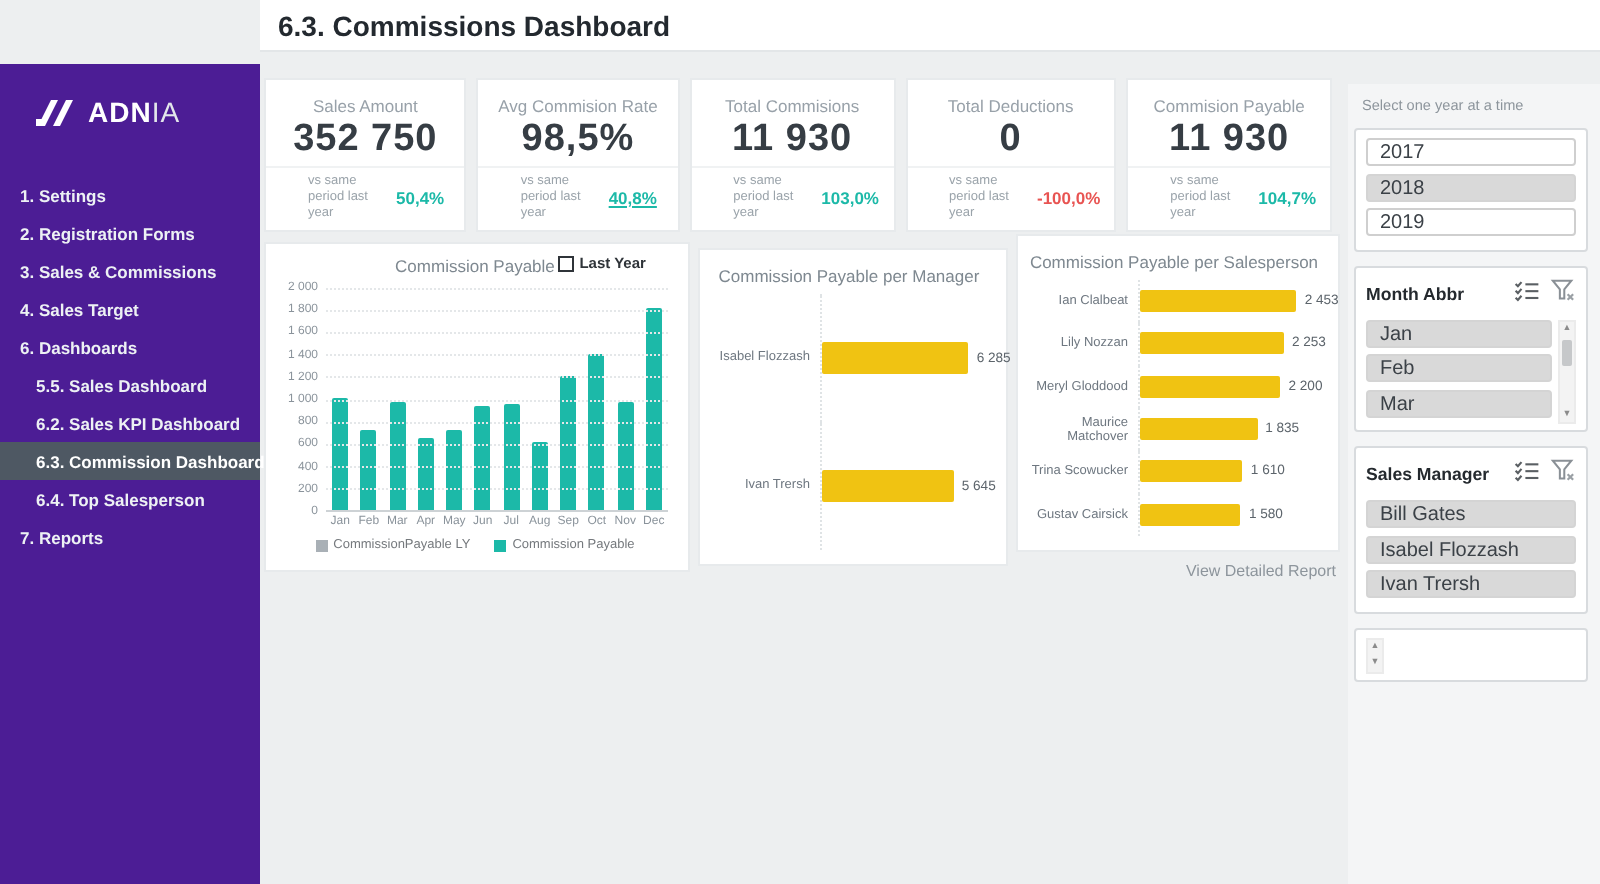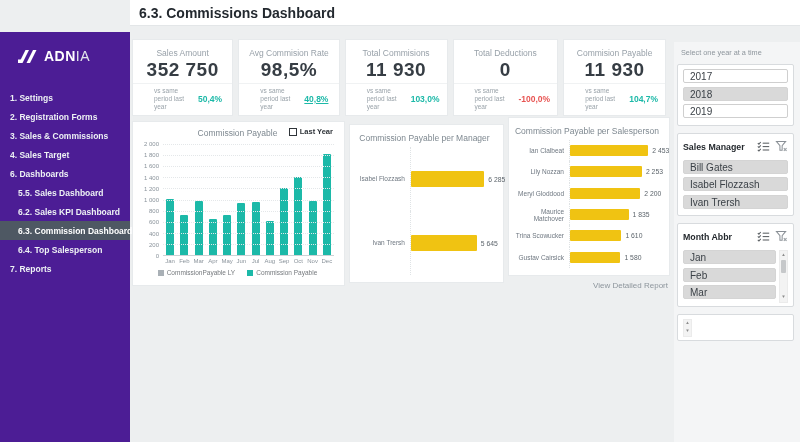--- a/index.html
+++ b/index.html
@@ -32,21 +32,21 @@
   .kpi-foot { border-top:1px solid #F0F2F3; display:flex; align-items:center; justify-content:flex-start; padding:3px 7px 4px 21px; }
   .kpi-period { font-size:6.5px; color:#9AA3AA; width:44px; line-height:1.25; }
   .kpi-change { font-size:8.5px; font-weight:700; }
 
   
   .charts-row { display:flex; gap:4px; margin-top:1px; align-items:center; }
   .card { background:#FFFFFF; border:1px solid #E7EAEC; }
   .chart-title { text-align:center; font-size:8.5px; font-weight:400; color:#7E8890; }
 
   .chart-col { width:220px; height:165px; padding:6px 6px 2px 4px; position:relative; }
-  .checkbox { position:absolute; top:5px; right:11px; display:flex; align-items:center; gap:3px; cursor:pointer; }
+  .checkbox { position:absolute; top:5px; right:21px; display:flex; align-items:center; gap:3px; cursor:pointer; }
   .checkbox .box { width:8px; height:8px; border:1.4px solid #2F3439; background:#fff; display:inline-block; }
   .checkbox .cb-label { font-size:7.5px; font-weight:700; color:#2F3439; }
   .plot-wrap { display:flex; margin-top:6px; height:112px; }
   .y-axis { width:26px; position:relative; flex-shrink:0; }
   .y-tick { position:absolute; right:4px; font-size:6px; color:#8A939B; transform:translateY(-50%); white-space:nowrap; }
   .plot { flex:1; position:relative; margin-right:4px; border-bottom:1px solid #CDD2D5; }
   .gridline { position:absolute; left:0; right:0; border-top:1px dotted #E4E7E9; }
   .bars { position:absolute; left:0; right:0; top:0; bottom:0; display:flex; align-items:flex-end; }
   .bar-col { flex:1; display:flex; align-items:flex-end; justify-content:center; height:100%; }
   .vbar { width:8px; border-radius:1px 1px 0 0; }
@@ -344,20 +344,57 @@
               <div class="slicer-body">
                 <div class="slicer-items">
                   <div class="slicer-item unselected">2017</div>
                   <div class="slicer-item selected">2018</div>
                   <div class="slicer-item unselected">2019</div>
                 </div>
               </div>
             </section>
             <section class="slicer">
               <div class="slicer-head">
+                <span class="slicer-title">Month Abbr</span>
+                <span class="slicer-icons">
+                  <span><svg width="13" height="11" viewBox="0 0 16 13" fill="none" stroke="#5A5F63" stroke-width="1.3">
+                      <path d="M1 2.2 l1.4 1.4 L4.6 1"></path>
+                      <line x1="7" y1="2.4" x2="15" y2="2.4"></line>
+                      <path d="M1 6.4 l1.4 1.4 L4.6 5.2"></path>
+                      <line x1="7" y1="6.6" x2="15" y2="6.6"></line>
+                      <path d="M1 10.6 l1.4 1.4 L4.6 9.4"></path>
+                      <line x1="7" y1="10.8" x2="15" y2="10.8"></line>
+                    </svg></span>
+                  <span><svg width="13" height="12" viewBox="0 0 14 13" fill="none">
+                      <path d="M1.5 1.5 h10 l-3.8 4.6 v5 h-2.4 v-5 Z" stroke="#8A9096" stroke-width="1.1"></path>
+                      <path d="M9.5 8.8 l3 3 M12.5 8.8 l-3 3" stroke="#9AA0A5" stroke-width="1.2"></path>
+                    </svg></span>
+                </span>
+              </div>
+              <div class="slicer-body">
+                <div class="slicer-items">
+                  <div class="slicer-item selected">Jan</div>
+                  <div class="slicer-item selected">Feb</div>
+                  <div class="slicer-item selected">Mar</div>
+                </div>
+                <div class="scrollbar">
+                  <div class="sb-btn">
+                    <span>▲</span>
+                  </div>
+                  <div class="sb-track">
+                    <div class="sb-thumb"></div>
+                  </div>
+                  <div class="sb-btn">
+                    <span>▼</span>
+                  </div>
+                </div>
+              </div>
+            </section>
+            <section class="slicer">
+              <div class="slicer-head">
                 <span class="slicer-title">Sales Manager</span>
                 <span class="slicer-icons">
                   <span><svg width="13" height="11" viewBox="0 0 16 13" fill="none" stroke="#5A5F63" stroke-width="1.3">
                       <path d="M1 2.2 l1.4 1.4 L4.6 1"></path>
                       <line x1="7" y1="2.4" x2="15" y2="2.4"></line>
                       <path d="M1 6.4 l1.4 1.4 L4.6 5.2"></path>
                       <line x1="7" y1="6.6" x2="15" y2="6.6"></line>
                       <path d="M1 10.6 l1.4 1.4 L4.6 9.4"></path>
                       <line x1="7" y1="10.8" x2="15" y2="10.8"></line>
                     </svg></span>
@@ -369,57 +406,20 @@
               </div>
               <div class="slicer-body">
                 <div class="slicer-items">
                   <div class="slicer-item selected">Bill Gates</div>
                   <div class="slicer-item selected">Isabel Flozzash</div>
                   <div class="slicer-item selected">Ivan Trersh</div>
                 </div>
               </div>
             </section>
             <section class="slicer">
-              <div class="slicer-head">
-                <span class="slicer-title">Month Abbr</span>
-                <span class="slicer-icons">
-                  <span><svg width="13" height="11" viewBox="0 0 16 13" fill="none" stroke="#5A5F63" stroke-width="1.3">
-                      <path d="M1 2.2 l1.4 1.4 L4.6 1"></path>
-                      <line x1="7" y1="2.4" x2="15" y2="2.4"></line>
-                      <path d="M1 6.4 l1.4 1.4 L4.6 5.2"></path>
-                      <line x1="7" y1="6.6" x2="15" y2="6.6"></line>
-                      <path d="M1 10.6 l1.4 1.4 L4.6 9.4"></path>
-                      <line x1="7" y1="10.8" x2="15" y2="10.8"></line>
-                    </svg></span>
-                  <span><svg width="13" height="12" viewBox="0 0 14 13" fill="none">
-                      <path d="M1.5 1.5 h10 l-3.8 4.6 v5 h-2.4 v-5 Z" stroke="#8A9096" stroke-width="1.1"></path>
-                      <path d="M9.5 8.8 l3 3 M12.5 8.8 l-3 3" stroke="#9AA0A5" stroke-width="1.2"></path>
-                    </svg></span>
-                </span>
-              </div>
-              <div class="slicer-body">
-                <div class="slicer-items">
-                  <div class="slicer-item selected">Jan</div>
-                  <div class="slicer-item selected">Feb</div>
-                  <div class="slicer-item selected">Mar</div>
-                </div>
-                <div class="scrollbar">
-                  <div class="sb-btn">
-                    <span>▲</span>
-                  </div>
-                  <div class="sb-track">
-                    <div class="sb-thumb"></div>
-                  </div>
-                  <div class="sb-btn">
-                    <span>▼</span>
-                  </div>
-                </div>
-              </div>
-            </section>
-            <section class="slicer">
               <div class="slicer-body">
                 <div class="scrollbar">
                   <div class="sb-btn">
                     <span>▲</span>
                   </div>
                   <div class="sb-track">
                     <div class="sb-thumb"></div>
                   </div>
                   <div class="sb-btn">
                     <span>▼</span>

